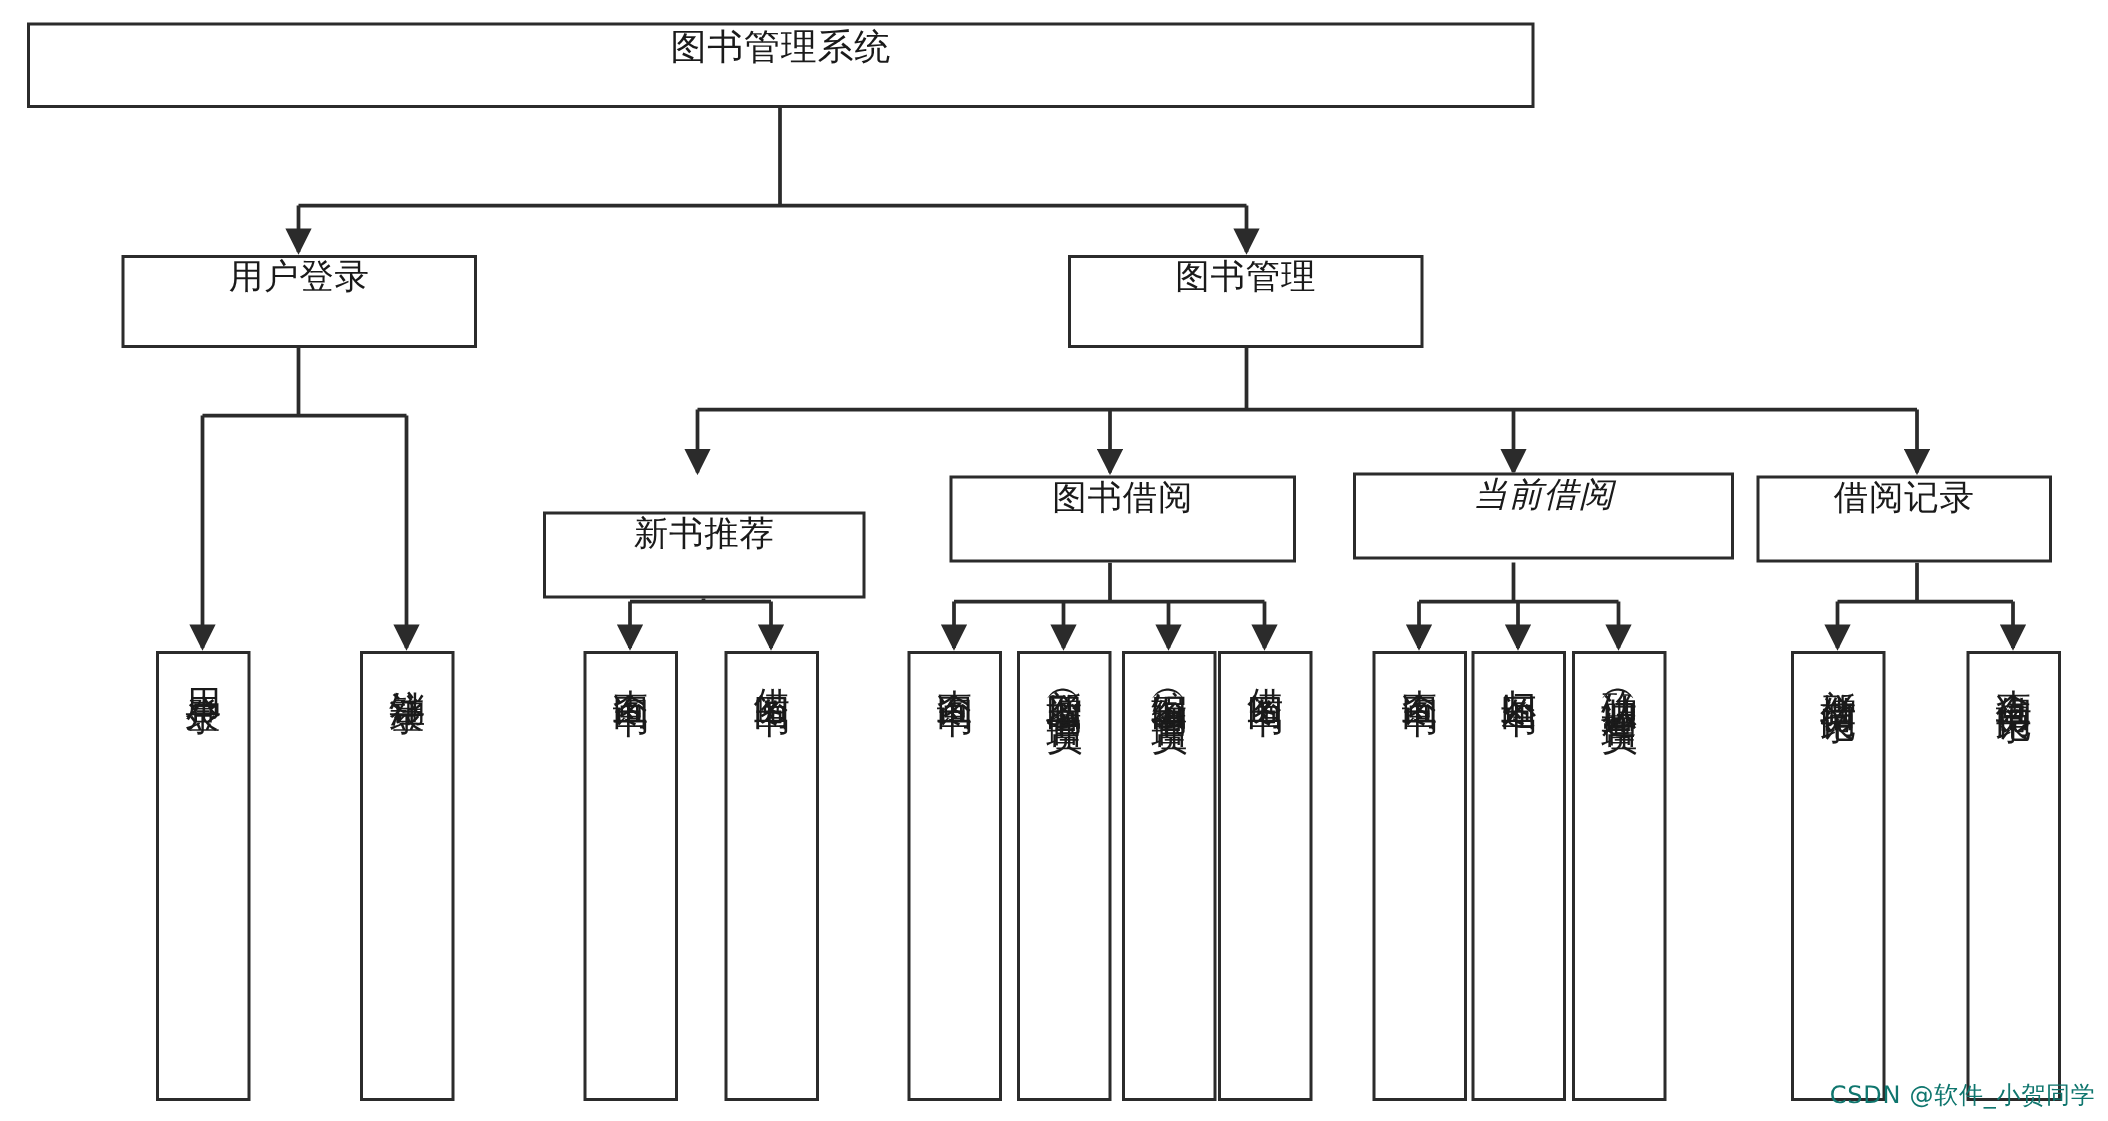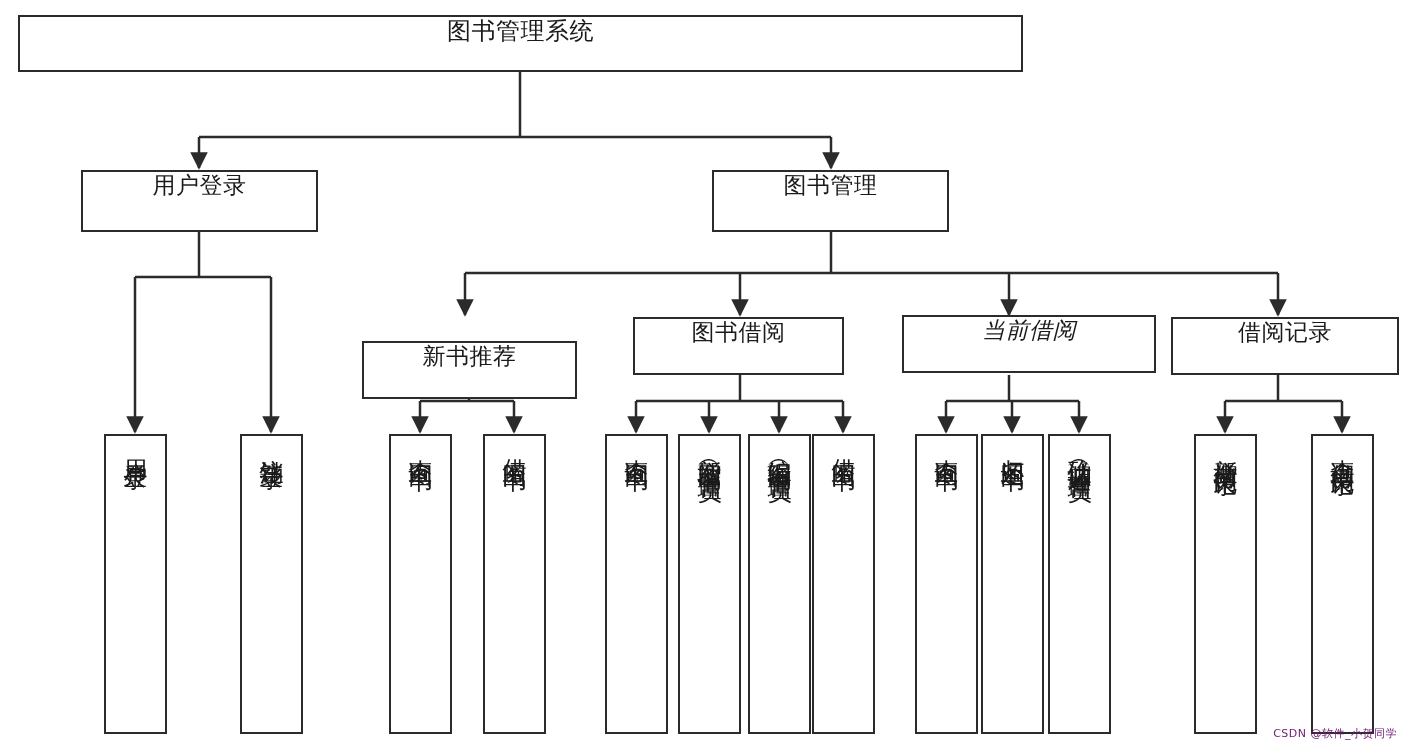--- a/index.html
+++ b/index.html
@@ -57,22 +57,22 @@
     font-size: 24px;
     letter-spacing: 3px;
     line-height: 1;
     margin: 0 auto;
     white-space: nowrap;
   }
   .watermark {
     position: absolute;
     right: 8px;
     bottom: 6px;
-    font-size: 11px;
-    color: #701a75;
+    font-size: 16px;
+    color: #0f766e;
     letter-spacing: 0.5px;
     white-space: nowrap;
   }
 </style>
 </head>
 <body>
 
 <div id="canvas">
 
   <svg id="connectors" viewBox="0 0 1405 747" xmlns="http://www.w3.org/2000/svg">
@@ -136,29 +136,29 @@
   </div>
 
   <div class="node h" style="left:712px; top:170px; width:237px; height:62px;">
     <span class="label">图书管理</span>
   </div>
 
   <div class="node h" style="left:362px; top:317px; width:215px; height:58px;margin-top:24px;">
     <span class="label">新书推荐</span>
   </div>
 
-  <div class="node h" style="left:633px; top:317px; width:211px; height:58px;">
+  <div class="node h" style="left:633px; top:317px; width:231px; height:58px;">
     <span class="label">图书借阅</span>
   </div>
 
   <div class="node h" style="left:902px; top:315px; width:254px; height:58px;font-style:italic;">
     <span class="label">当前借阅</span>
   </div>
 
-  <div class="node h" style="left:1171px; top:317px; width:228px; height:58px;">
+  <div class="node h" style="left:1171px; top:317px; width:197px; height:58px;">
     <span class="label">借阅记录</span>
   </div>
 
   <div class="node v" style="left:104px; top:434px; width:63px; height:300px;">
     <span class="label">用户登录</span>
   </div>
   <div class="node v" style="left:240px; top:434px; width:63px; height:300px;">
     <span class="label">注销登录</span>
   </div>
 

